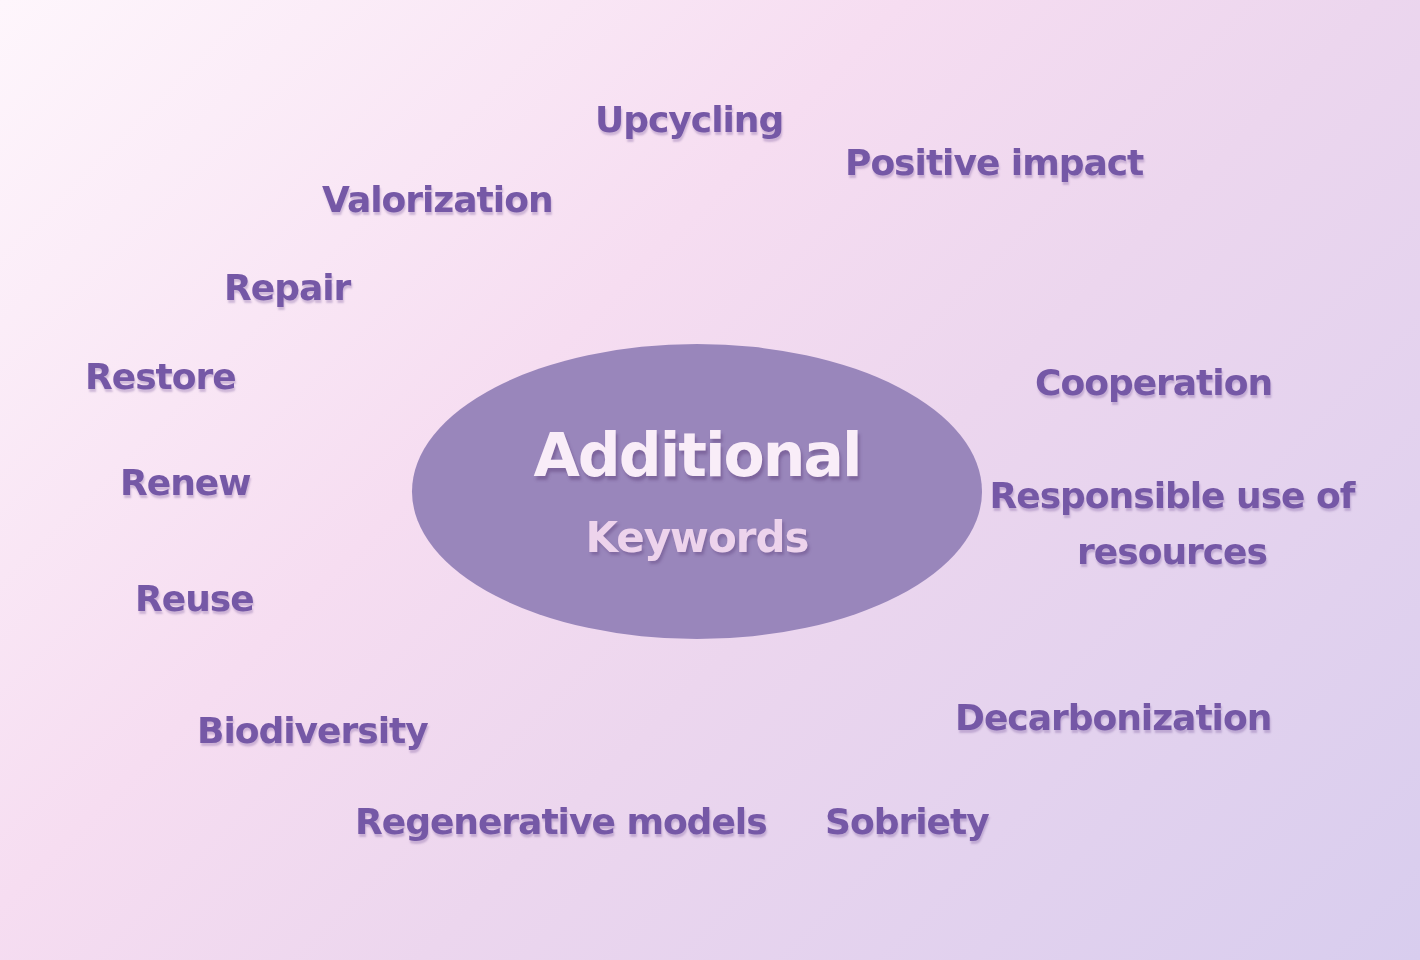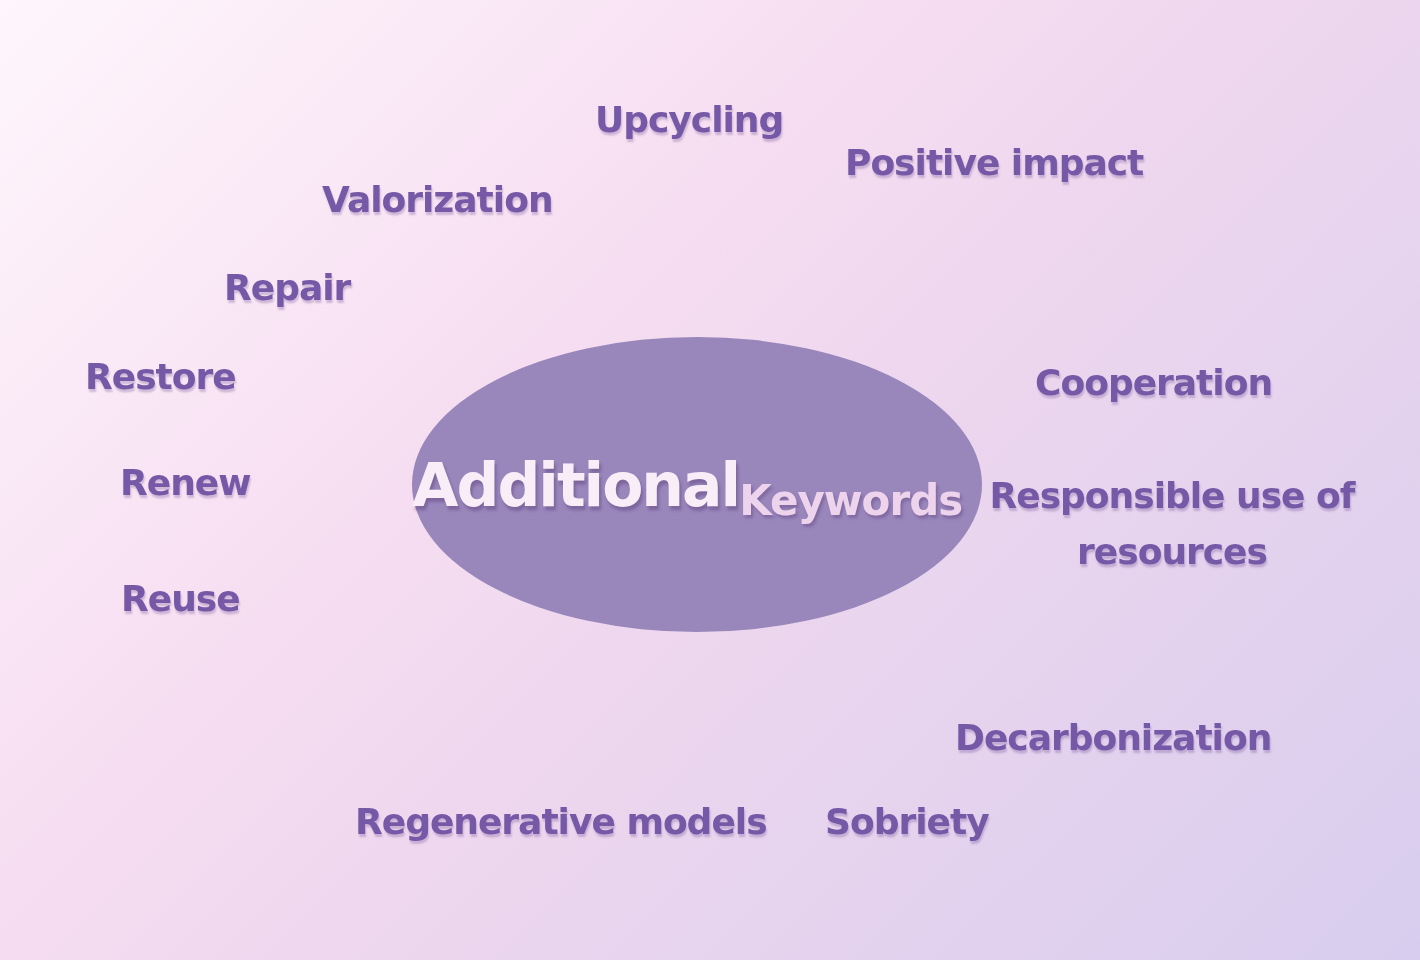--- a/index.html
+++ b/index.html
@@ -15,29 +15,29 @@
   .canvas {
     position: relative;
     width: 1420px;
     height: 960px;
     background: linear-gradient(135deg, #fef6fc 0%, #f6ddf1 38%, #ecd6ee 58%, #d8cdee 100%);
   }
   
   .ellipse {
     position: absolute;
     left: 412px;
-    top: 337px;
+    top: 344px;
     width: 570px;
     height: 295px;
     border-radius: 50%;
     background: #9986bb;
     display: flex;
-    flex-direction: row;
+    flex-direction: column;
     align-items: center;
-    justify-content: flex-start;
+    justify-content: center;
   }
   .ellipse-title {
     font-size: 60px;
     font-weight: 700;
     letter-spacing: -2px;
     color: #f9edf8;
     line-height: 1;
     text-shadow: 2px 4px 3px rgba(93, 63, 122, 0.45);
   }
   .ellipse-subtitle {
@@ -68,22 +68,22 @@
   .kw-restore            { left: 85px;   top: 357px; }
   .kw-cooperation        { left: 1035px; top: 363px; }
   .kw-renew              { left: 120px;  top: 463px; }
   .kw-responsible        {
     left: 976px; top: 468px;
     width: 392px;
     white-space: normal;
     text-align: center;
     line-height: 1.55;
   }
-  .kw-reuse              { left: 121px;  top: 579px; }
-  .kw-decarbonization    { left: 955px;  top: 698px; margin-top: 20px; }
+  .kw-reuse              { left: 135px;  top: 579px; }
+  .kw-decarbonization    { left: 955px;  top: 698px; }
   .kw-biodiversity       { left: 197px;  top: 711px; }
   .kw-regenerative       { left: 355px;  top: 802px; }
   .kw-sobriety           { left: 825px;  top: 802px; }
 </style>
 </head>
 <body>
 
 <div class="canvas">
 
   <div class="ellipse">
@@ -105,18 +105,19 @@
   <div class="kw kw-cooperation">Cooperation</div>
 
   <div class="kw kw-renew">Renew</div>
 
   <div class="kw kw-responsible">Responsible use of resources</div>
 
   <div class="kw kw-reuse">Reuse</div>
 
   <div class="kw kw-decarbonization">Decarbonization</div>
 
+  <div class="kw kw-biodiversity">Biodiversity</div>
 
   <div class="kw kw-regenerative">Regenerative models</div>
 
   <div class="kw kw-sobriety">Sobriety</div>
 
 </div>
 
 </body></html>

